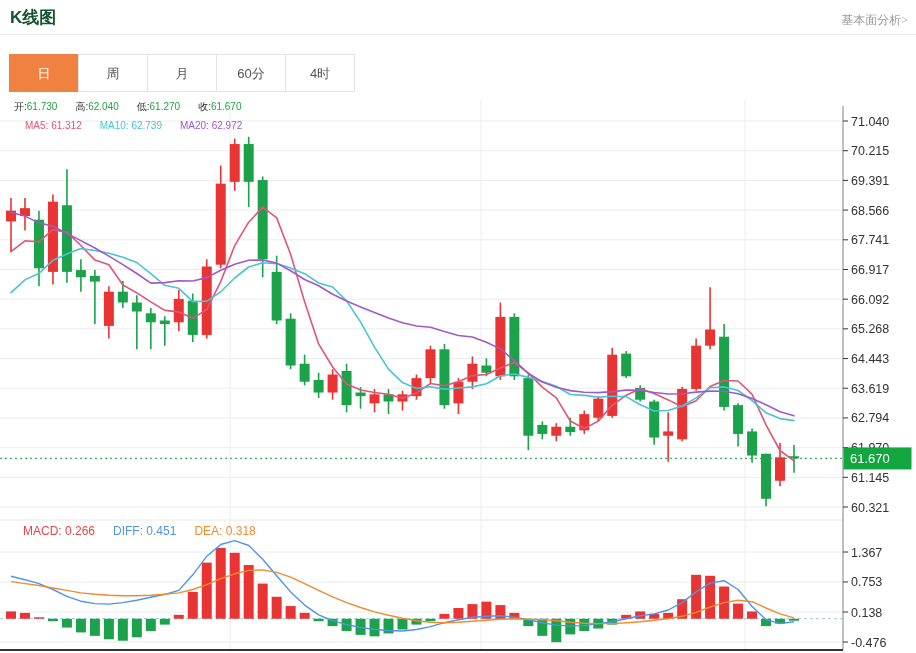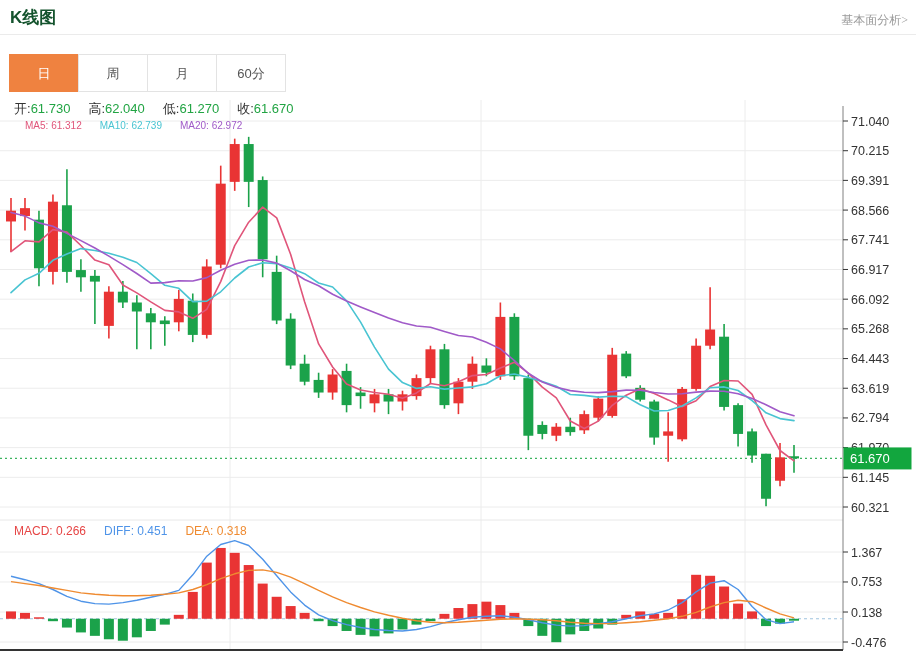--- a/index.html
+++ b/index.html
@@ -8,23 +8,23 @@
   #chart-svg{position:absolute;left:0;top:0;z-index:0;}
   .hdr-title{position:absolute;left:10px;top:6px;font-size:17px;font-weight:bold;color:#14532d;z-index:2;}
   .hdr-link{position:absolute;right:8px;top:12px;font-size:12px;color:#999;cursor:pointer;z-index:2;font-family:Liberation Serif, serif;}
   .hdr-divider{position:absolute;left:0;top:34px;width:916px;height:1px;background:#ebebeb;z-index:2;}
   #tab-bar{position:absolute;left:9px;top:54px;display:flex;z-index:2;}
   .tab{width:70px;height:38px;line-height:38px;text-align:center;font-size:13px;color:#555;
        background:#fff;border:1px solid #e3e3e3;margin-left:-1px;box-sizing:border-box;cursor:pointer;}
   .tab:first-child{margin-left:0;}
   .tab.active{color:#fff;}
   .row{position:absolute;white-space:nowrap;z-index:2;}
-  #ohlc-row{left:14px;top:100px;font-size:13px;}
+  #ohlc-row{left:14px;top:100px;font-size:10px;}
   #ma-row{left:25px;top:120px;font-size:10px;}
-  #macd-row{left:14px;top:524px;font-size:12px;}
+  #macd-row{left:23px;top:524px;font-size:12px;}
   .pair{margin-right:18px;}
   .lbl{color:#333;}
 </style>
 </head>
 <body>
 
 <div id="page">
   <svg id="chart-svg" width="916" height="653">
       <g>
         <line x1="0" y1="121" x2="843" y2="121" stroke="#ececec" stroke-width="1"></line>
@@ -284,17 +284,18 @@
       </g>
     </svg>
   <span class="hdr-title">K线图</span>
   <span class="hdr-link">基本面分析&gt;</span>
   <div class="hdr-divider"></div>
   <div id="tab-bar">
       <div class="tab active" style="border-color: rgb(239, 130, 64); background: rgb(239, 130, 64);">日</div>
       <div class="tab">周</div>
       <div class="tab">月</div>
       <div class="tab">60分</div>
+      <div class="tab">4时</div>
     </div>
   <div id="ohlc-row" class="row"><span class="pair"><span class="lbl" style="color: rgb(51, 51, 51);">开:</span><span style="color: rgb(33, 164, 67);">61.730</span></span><span class="pair"><span class="lbl" style="color: rgb(51, 51, 51);">高:</span><span style="color: rgb(33, 164, 67);">62.040</span></span><span class="pair"><span class="lbl" style="color: rgb(51, 51, 51);">低:</span><span style="color: rgb(33, 164, 67);">61.270</span></span><span class="pair"><span class="lbl" style="color: rgb(51, 51, 51);">收:</span><span style="color: rgb(33, 164, 67);">61.670</span></span></div>
   <div id="ma-row" class="row"><span class="pair"><span class="lbl" style="color: rgb(224, 85, 122);">MA5: </span><span style="color: rgb(224, 85, 122);">61.312</span></span><span class="pair"><span class="lbl" style="color: rgb(73, 196, 210);">MA10: </span><span style="color: rgb(73, 196, 210);">62.739</span></span><span class="pair"><span class="lbl" style="color: rgb(160, 90, 200);">MA20: </span><span style="color: rgb(160, 90, 200);">62.972</span></span></div>
   <div id="macd-row" class="row"><span class="pair"><span class="lbl" style="color: rgb(230, 69, 69);">MACD: </span><span style="color: rgb(230, 69, 69);">0.266</span></span><span class="pair"><span class="lbl" style="color: rgb(79, 148, 232);">DIFF: </span><span style="color: rgb(79, 148, 232);">0.451</span></span><span class="pair"><span class="lbl" style="color: rgb(239, 139, 49);">DEA: </span><span style="color: rgb(239, 139, 49);">0.318</span></span></div>
 </div>
 
 </body></html>

